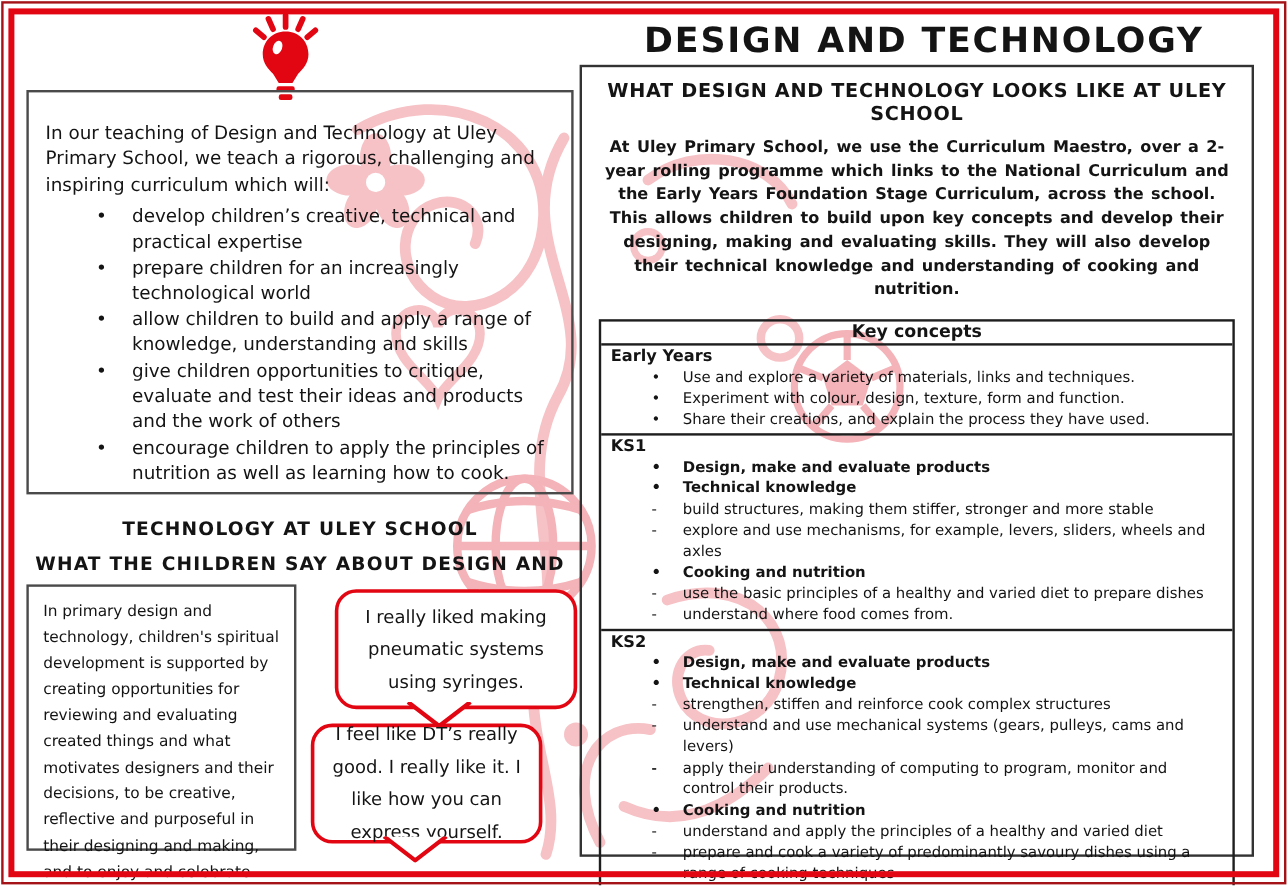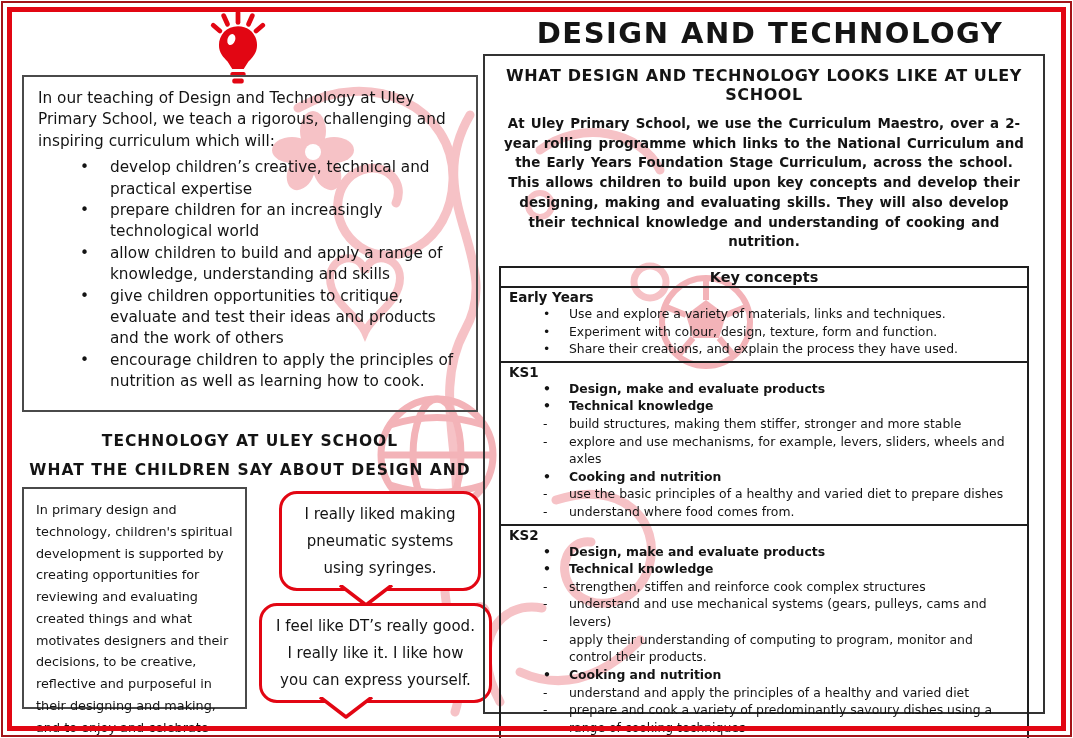--- a/index.html
+++ b/index.html
@@ -5,34 +5,34 @@
   html,body{margin:0;padding:0;background:#fff;}
   body{font-family:"DejaVu Sans",sans-serif;color:#141414;}
   .page{position:relative;width:1073px;height:738px;background:#fff;overflow:hidden;}
   .outer-frame{position:absolute;inset:1px;border:2px solid #a31318;pointer-events:none;z-index:5;}
   .inner-frame{position:absolute;inset:7px;border:5px solid #e20613;pointer-events:none;z-index:5;}
   .watermark{position:absolute;left:0;top:0;width:1073px;height:738px;z-index:0;pointer-events:none;}
   .bulb{position:absolute;left:209px;top:11px;width:58px;height:80px;z-index:2;}
   .page-title{position:absolute;left:520px;top:16px;width:500px;text-align:center;
     font-size:29px;font-weight:bold;letter-spacing:1.5px;z-index:2;}
   .intro-box{position:absolute;left:22px;top:75px;width:456px;height:337px;box-sizing:border-box;
-    border:2px solid #4a4a4a;padding:11px 12px 10px 14px;font-size:15.3px;line-height:1.4;z-index:2;}
+    border:2px solid #4a4a4a;padding:24px 12px 10px 14px;font-size:15.3px;line-height:1.4;z-index:2;}
   .intro-box p{margin:0;}
   #intro-bullets{margin:5px 0 0;padding:0;list-style:none;}
   #intro-bullets li{position:relative;padding-left:72px;}
   #intro-bullets .blt{position:absolute;left:42px;}
   .cs-heading{position:absolute;left:22px;top:427px;width:456px;text-align:center;font-weight:bold;
     font-size:15.5px;line-height:1.85;letter-spacing:1px;z-index:2;}
   .quote-box{position:absolute;left:22px;top:487px;width:225px;height:222px;box-sizing:border-box;
     border:2px solid #4a4a4a;padding:10px 10px 8px 12px;font-size:12.8px;line-height:1.7;background:#fff;z-index:2;}
   .bubble{position:absolute;background:#fff;border:3.5px solid #e20613;border-radius:18px;
     display:flex;align-items:center;justify-content:center;text-align:center;
     font-size:15px;line-height:1.8;padding:4px 10px;box-sizing:border-box;z-index:2;}
   .bubble1{left:279px;top:491px;width:202px;height:100px;}
-  .bubble2{left:259px;top:603px;width:233px;height:100px;}
+  .bubble2{left:259px;top:603px;width:193px;height:100px;}
   .tail{position:absolute;bottom:-21px;left:56px;}
   .right-box{position:absolute;left:483px;top:54px;width:562px;height:660px;box-sizing:border-box;
     border:2px solid #333;padding:6px 12px;z-index:2;}
   .right-heading{text-align:center;font-weight:bold;font-size:16px;letter-spacing:0.6px;margin:4px 0 10px;}
   .right-intro{text-align:center;font-weight:bold;font-size:13.4px;line-height:1.47;margin:0 6px;word-spacing:1.5px;}
   .kc-table{margin:14px 2px 0;border:2px solid #1e1e1e;background:transparent;}
   .kc-header{text-align:center;font-weight:bold;font-size:14.5px;border-bottom:2px solid #1e1e1e;padding:1px 0;}
   .kc-section{border-bottom:2px solid #1e1e1e;padding:1px 8px 3px;}
   .kc-section:last-child{border-bottom:none;}
   .kc-label{font-weight:bold;font-size:13.5px;}

